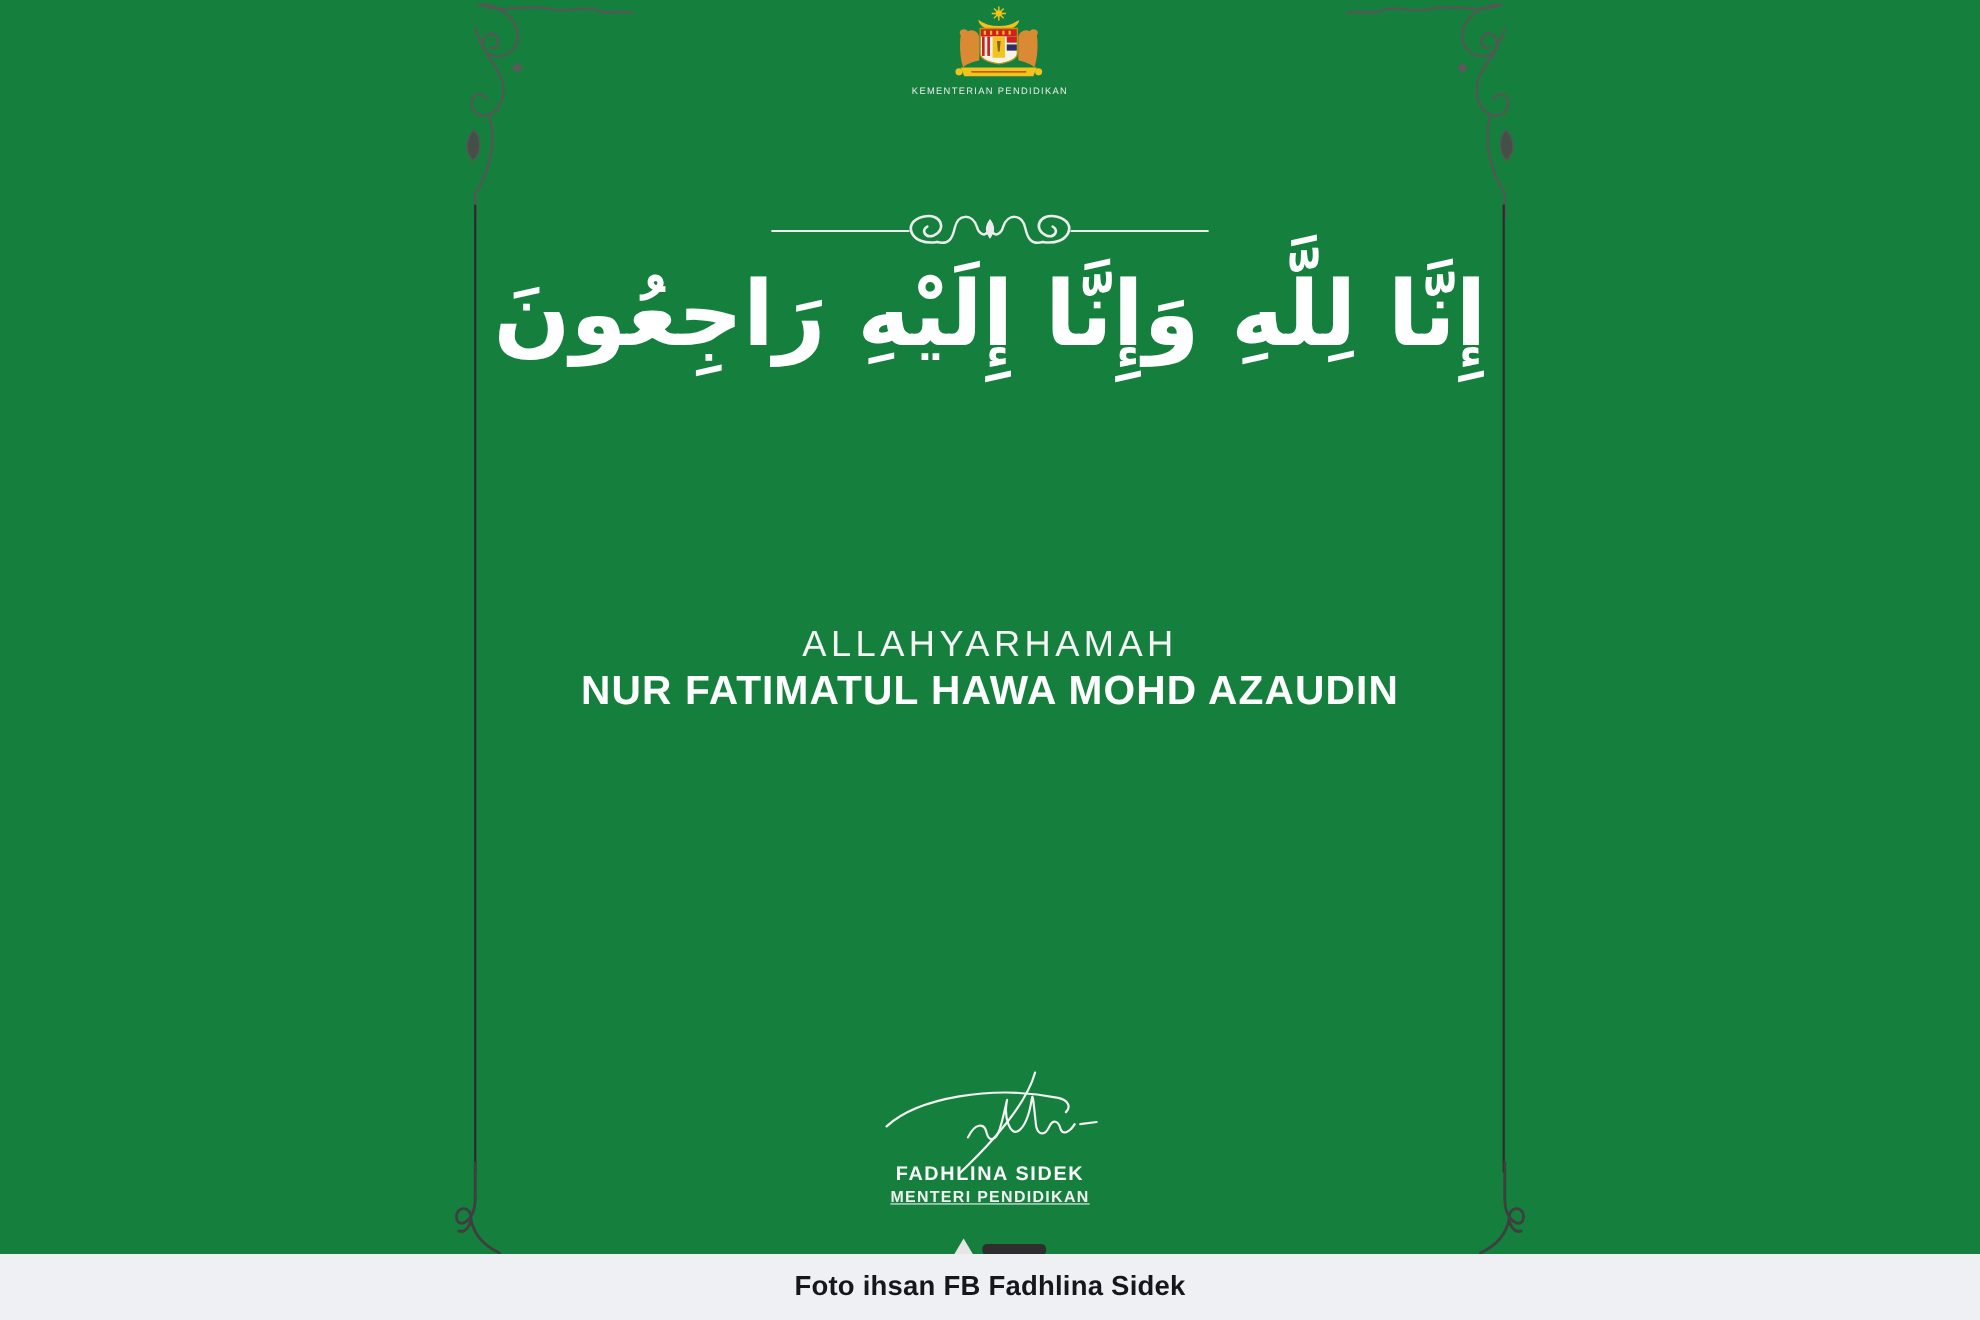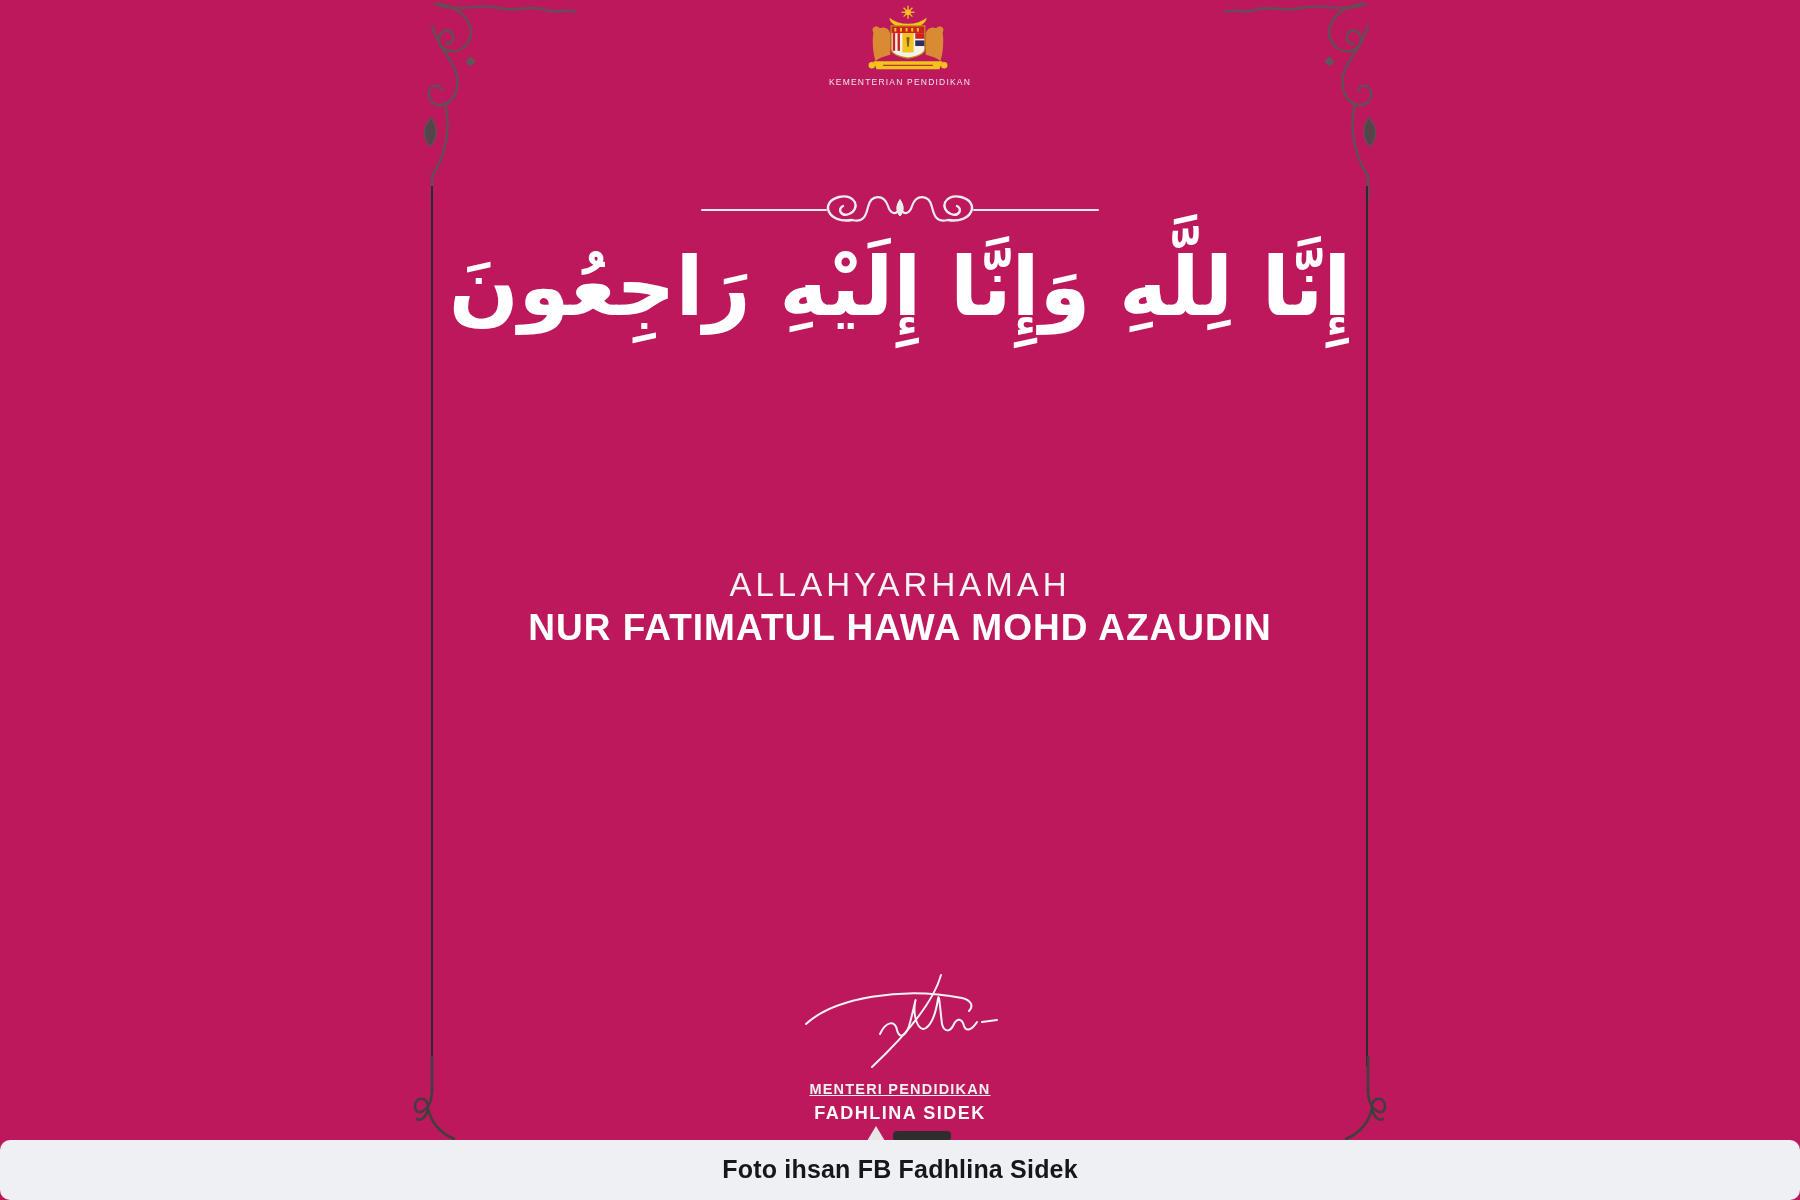--- a/index.html
+++ b/index.html
@@ -1,17 +1,17 @@
 <!DOCTYPE html>
 <html><head>
 <meta charset="utf-8">
 <style>
   html,body{margin:0;padding:0;background:#000;}
   .stage{
-    position:relative;width:1800px;height:1200px;background:#be185d;
+    position:relative;width:1800px;height:1200px;background:#15803d;
     overflow:hidden;font-family:"Liberation Sans",sans-serif;
   }
   .center-text{position:absolute;left:0;width:100%;text-align:center;color:#fff;}
 
   
   .side-line{position:absolute;top:186px;height:880px;width:2px;background:#2b2b2b;}
   .side-line.left{left:431px;}
   .side-line.right{left:1366px;}
   .corner{position:absolute;top:0;width:200px;height:200px;}
   .corner.tl{left:415px;}
@@ -30,35 +30,35 @@
   
   .arabic{
     top:204px;height:165px;line-height:165px;font-size:82px;font-weight:700;
     font-family:"DejaVu Sans",sans-serif;direction:rtl;color:#ffffff;
   }
   .honorific{top:566px;font-size:33px;letter-spacing:4px;font-weight:500;color:#f4f4f4;}
   .deceased{top:607px;font-size:37px;letter-spacing:1px;font-weight:800;color:#ffffff;}
   .salam{top:941px;font-size:12.5px;letter-spacing:1.8px;font-weight:600;color:#dcdcdc;}
   .signature{position:absolute;left:790px;top:970px;width:220px;height:100px;}
   .sr-only{position:absolute;width:1px;height:1px;overflow:hidden;clip:rect(0 0 0 0);}
-  .sender-name{top:1057px;font-size:18px;letter-spacing:1.5px;font-weight:800;color:#fafafa;margin-top:46px;}
+  .sender-name{top:1057px;font-size:18px;letter-spacing:1.5px;font-weight:800;color:#fafafa;}
   .sender-title{top:1081px;font-size:14.5px;letter-spacing:1.2px;font-weight:700;color:#f0f0f0;text-decoration:underline;}
 
   
   .clipped-logo{position:absolute;left:855px;top:1124px;width:110px;height:16px;overflow:hidden;}
   .clipped-logo .tri{
     position:absolute;left:12px;top:2px;width:0;height:0;
     border-left:9px solid transparent;border-right:9px solid transparent;
     border-bottom:15px solid #e6e6e6;
   }
   .clipped-logo .frag{position:absolute;left:38px;top:7px;width:58px;height:10px;background:#2e2e2e;border-radius:4px;}
 
   
   .caption-bar{
-    position:absolute;left:0;top:1140px;width:100%;height:60px;background:#eef0f4;border-radius:10px;
+    position:absolute;left:0;top:1140px;width:100%;height:60px;background:#eef0f4;
   }
   .caption-text{
     width:100%;text-align:center;line-height:58px;font-size:25px;font-weight:700;
     color:#16161d;letter-spacing:0.2px;
   }
 </style>
 </head>
 <body>
 
 <div class="stage">

